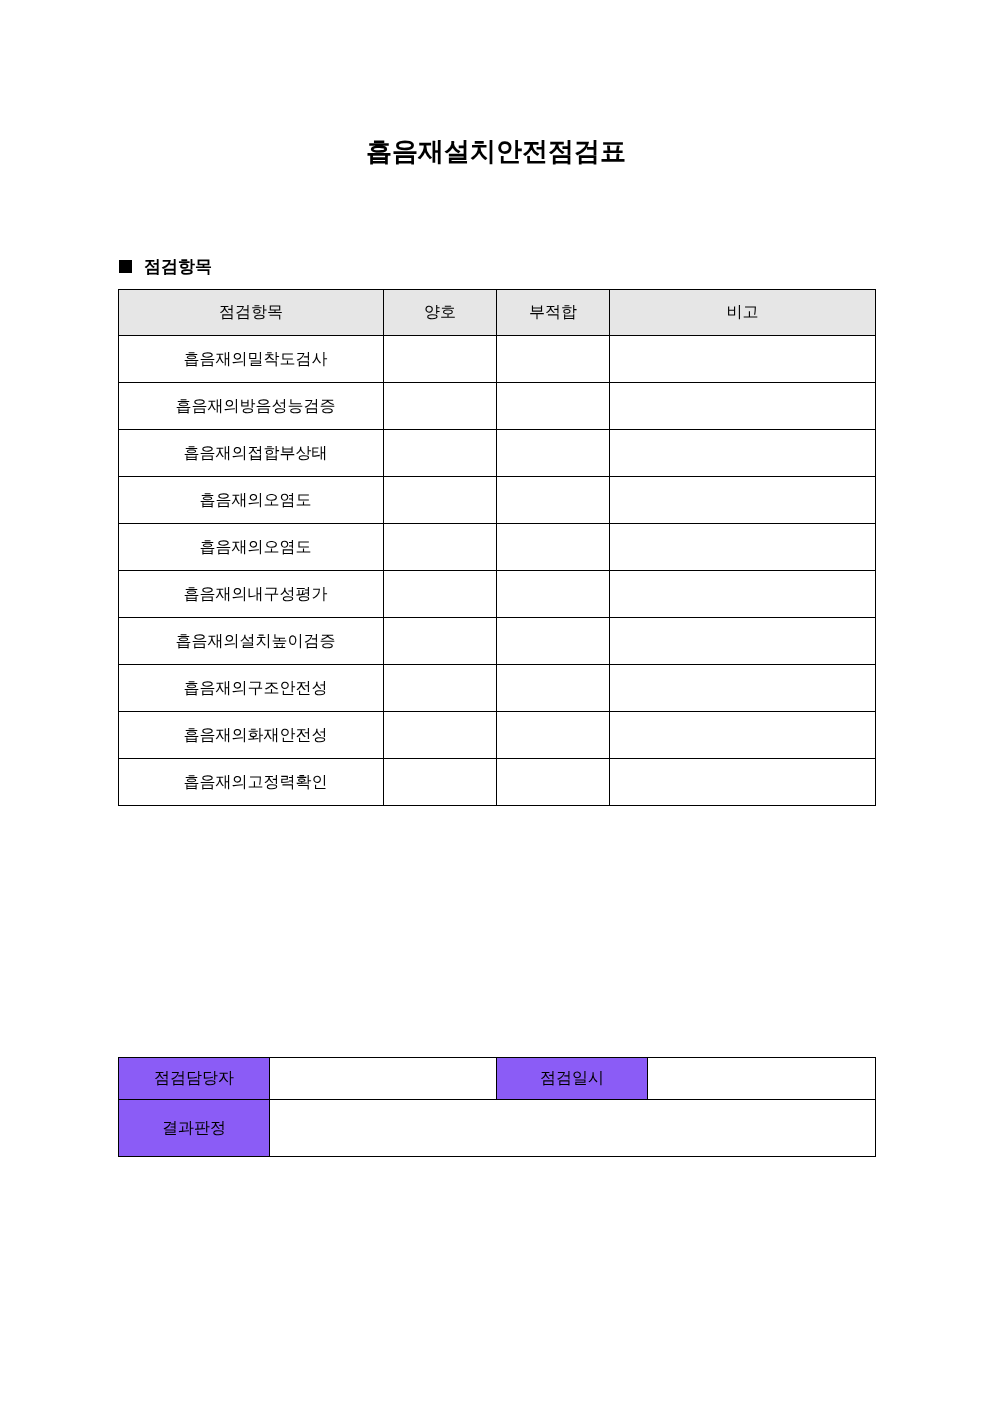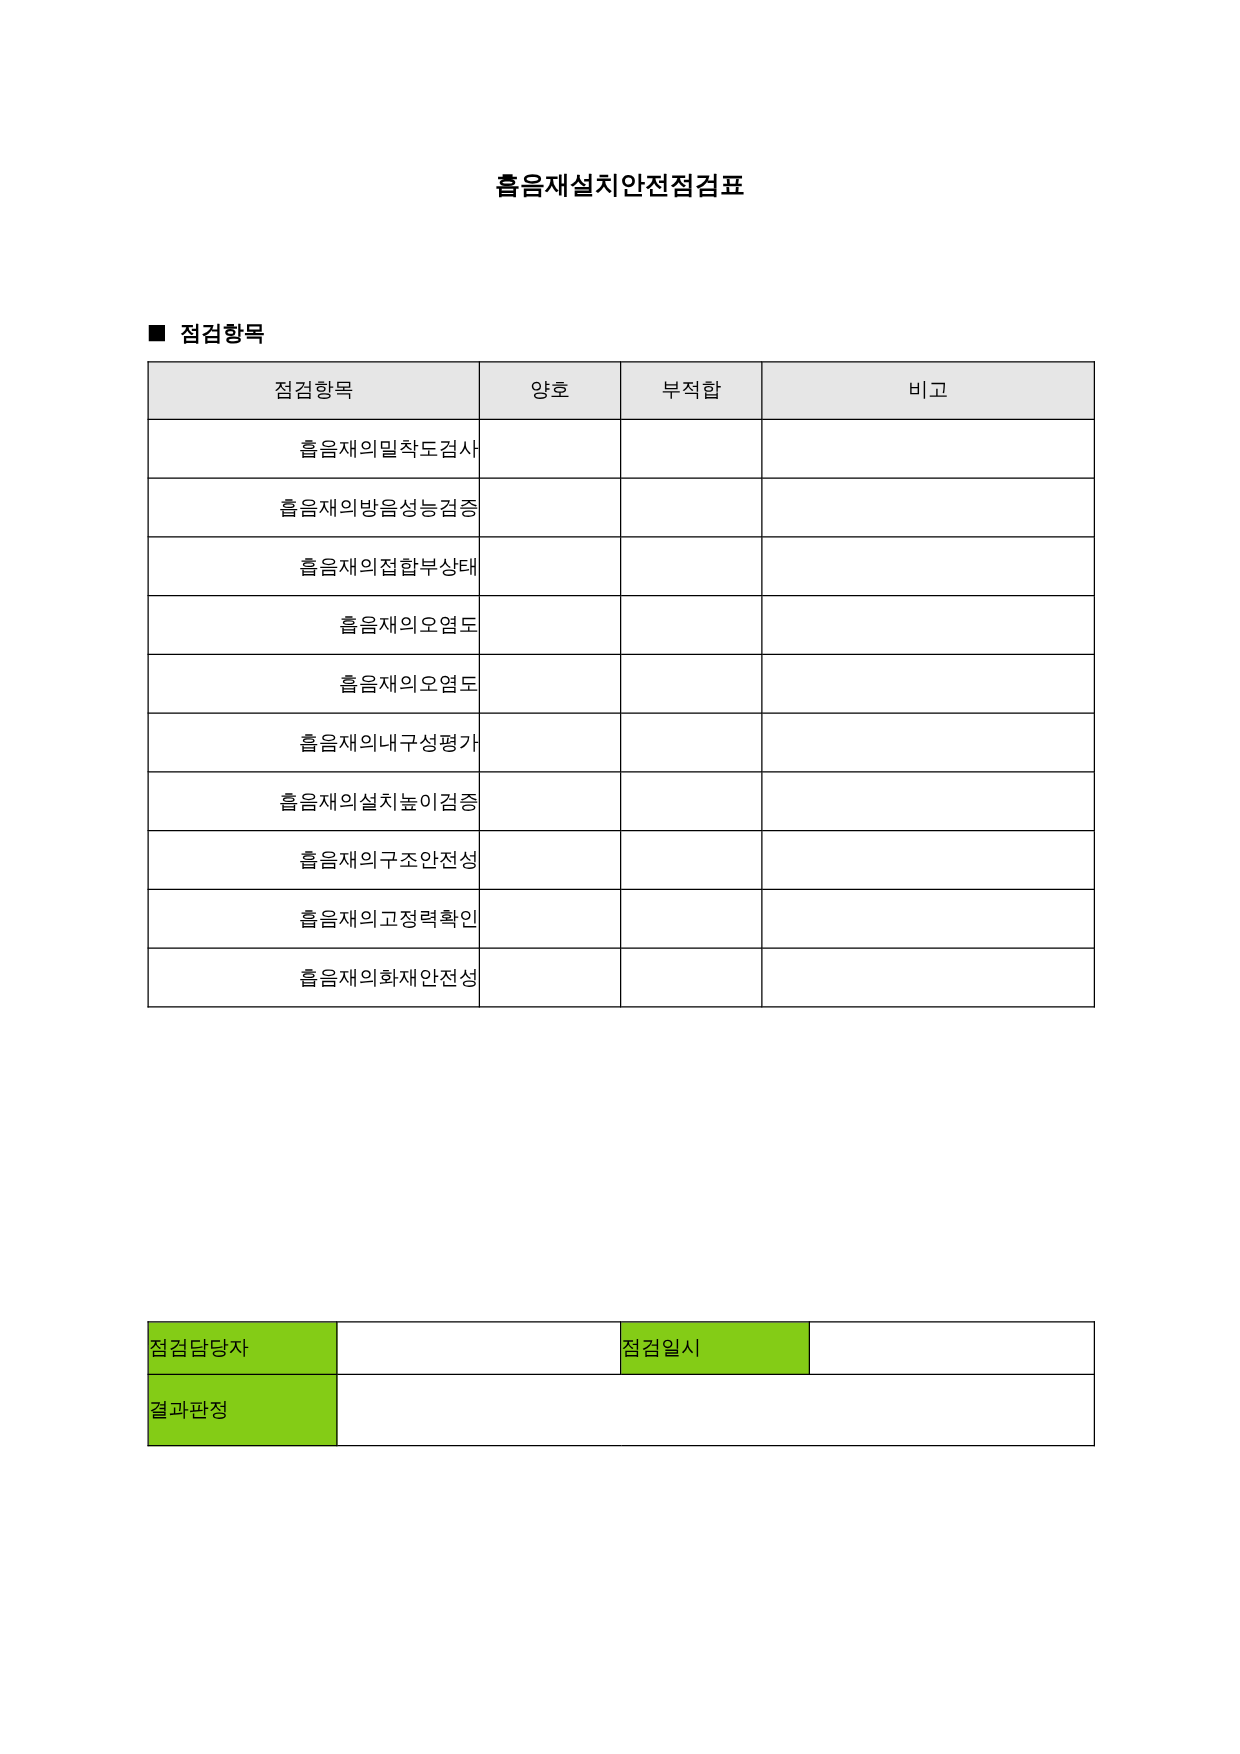--- a/index.html
+++ b/index.html
@@ -1,26 +1,26 @@
 <!DOCTYPE html>
 <html><head>
   <meta charset="utf-8">
   <style>
     html, body { margin: 0; padding: 0; background: #ffffff; }
     body { width: 992px; height: 1403px; position: relative; font-family: "DejaVu Sans", "Liberation Sans", sans-serif; color: #000; }
-    .title { position: absolute; left: 0; top: 134px; width: 992px; text-align: center; font-size: 20px; font-weight: bold; letter-spacing: 0px; }
+    .title { position: absolute; left: 0; top: 134px; width: 992px; text-align: center; font-size: 26px; font-weight: bold; letter-spacing: 0px; }
     .section-title { position: absolute; left: 119px; font-size: 17px; font-weight: bold; display: flex; align-items: center; }
     .section-title .sq { display: inline-block; width: 13px; height: 13px; background: #000; margin-right: 12px; }
     table { border-collapse: collapse; position: absolute; left: 118px; table-layout: fixed; }
     td, th { border: 1px solid #000; font-size: 16px; font-weight: normal; padding: 0; }
     th { background: #e6e6e6; text-align: center; }
-    .items td.name { padding-left: 9px; text-align: right; }
+    .items td.name { padding-left: 9px; text-align: center; }
     .items tr { height: 47px; }
     .items tr.head { height: 46px; }
-    .result td.lbl { background: #84cc16; }
+    .result td.lbl { background: #8b5cf6; text-align: center; }
   </style>
 </head>
 <body>
 
 <div class="title">흡음재설치안전점검표</div>
 
 <div class="section-title" style="top:255px;">
   <span class="sq"></span>
   <span>점검항목</span>
 </div>
@@ -83,27 +83,27 @@
         <td></td>
         <td></td>
       </tr>
       <tr>
         <td class="name">흡음재의구조안전성</td>
         <td></td>
         <td></td>
         <td></td>
       </tr>
       <tr>
-        <td class="name">흡음재의고정력확인</td>
+        <td class="name">흡음재의화재안전성</td>
         <td></td>
         <td></td>
         <td></td>
       </tr>
       <tr>
-        <td class="name">흡음재의화재안전성</td>
+        <td class="name">흡음재의고정력확인</td>
         <td></td>
         <td></td>
         <td></td>
       </tr>
     </tbody>
 </table>
 
 <div class="section-title" style="top:1022px;margin-top:36px;">
   <span class="sq"></span>
   <span>점검결과</span>

